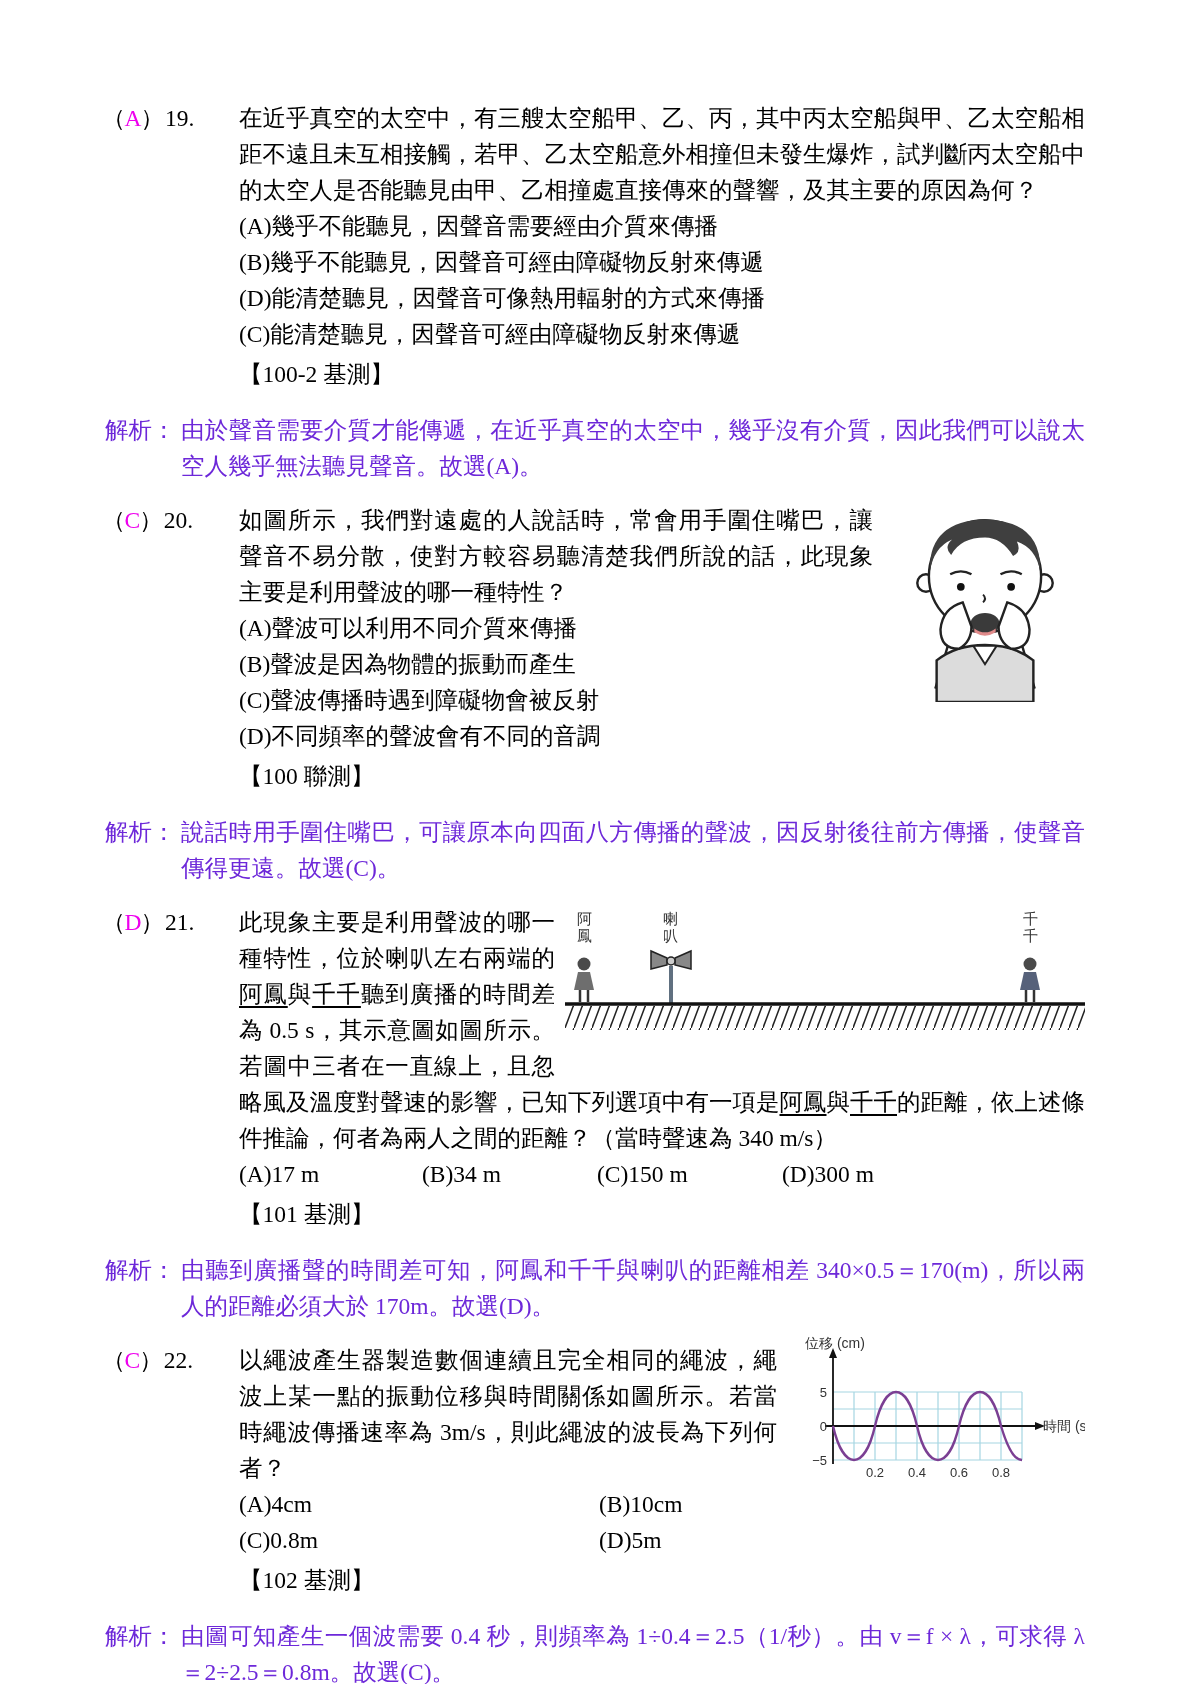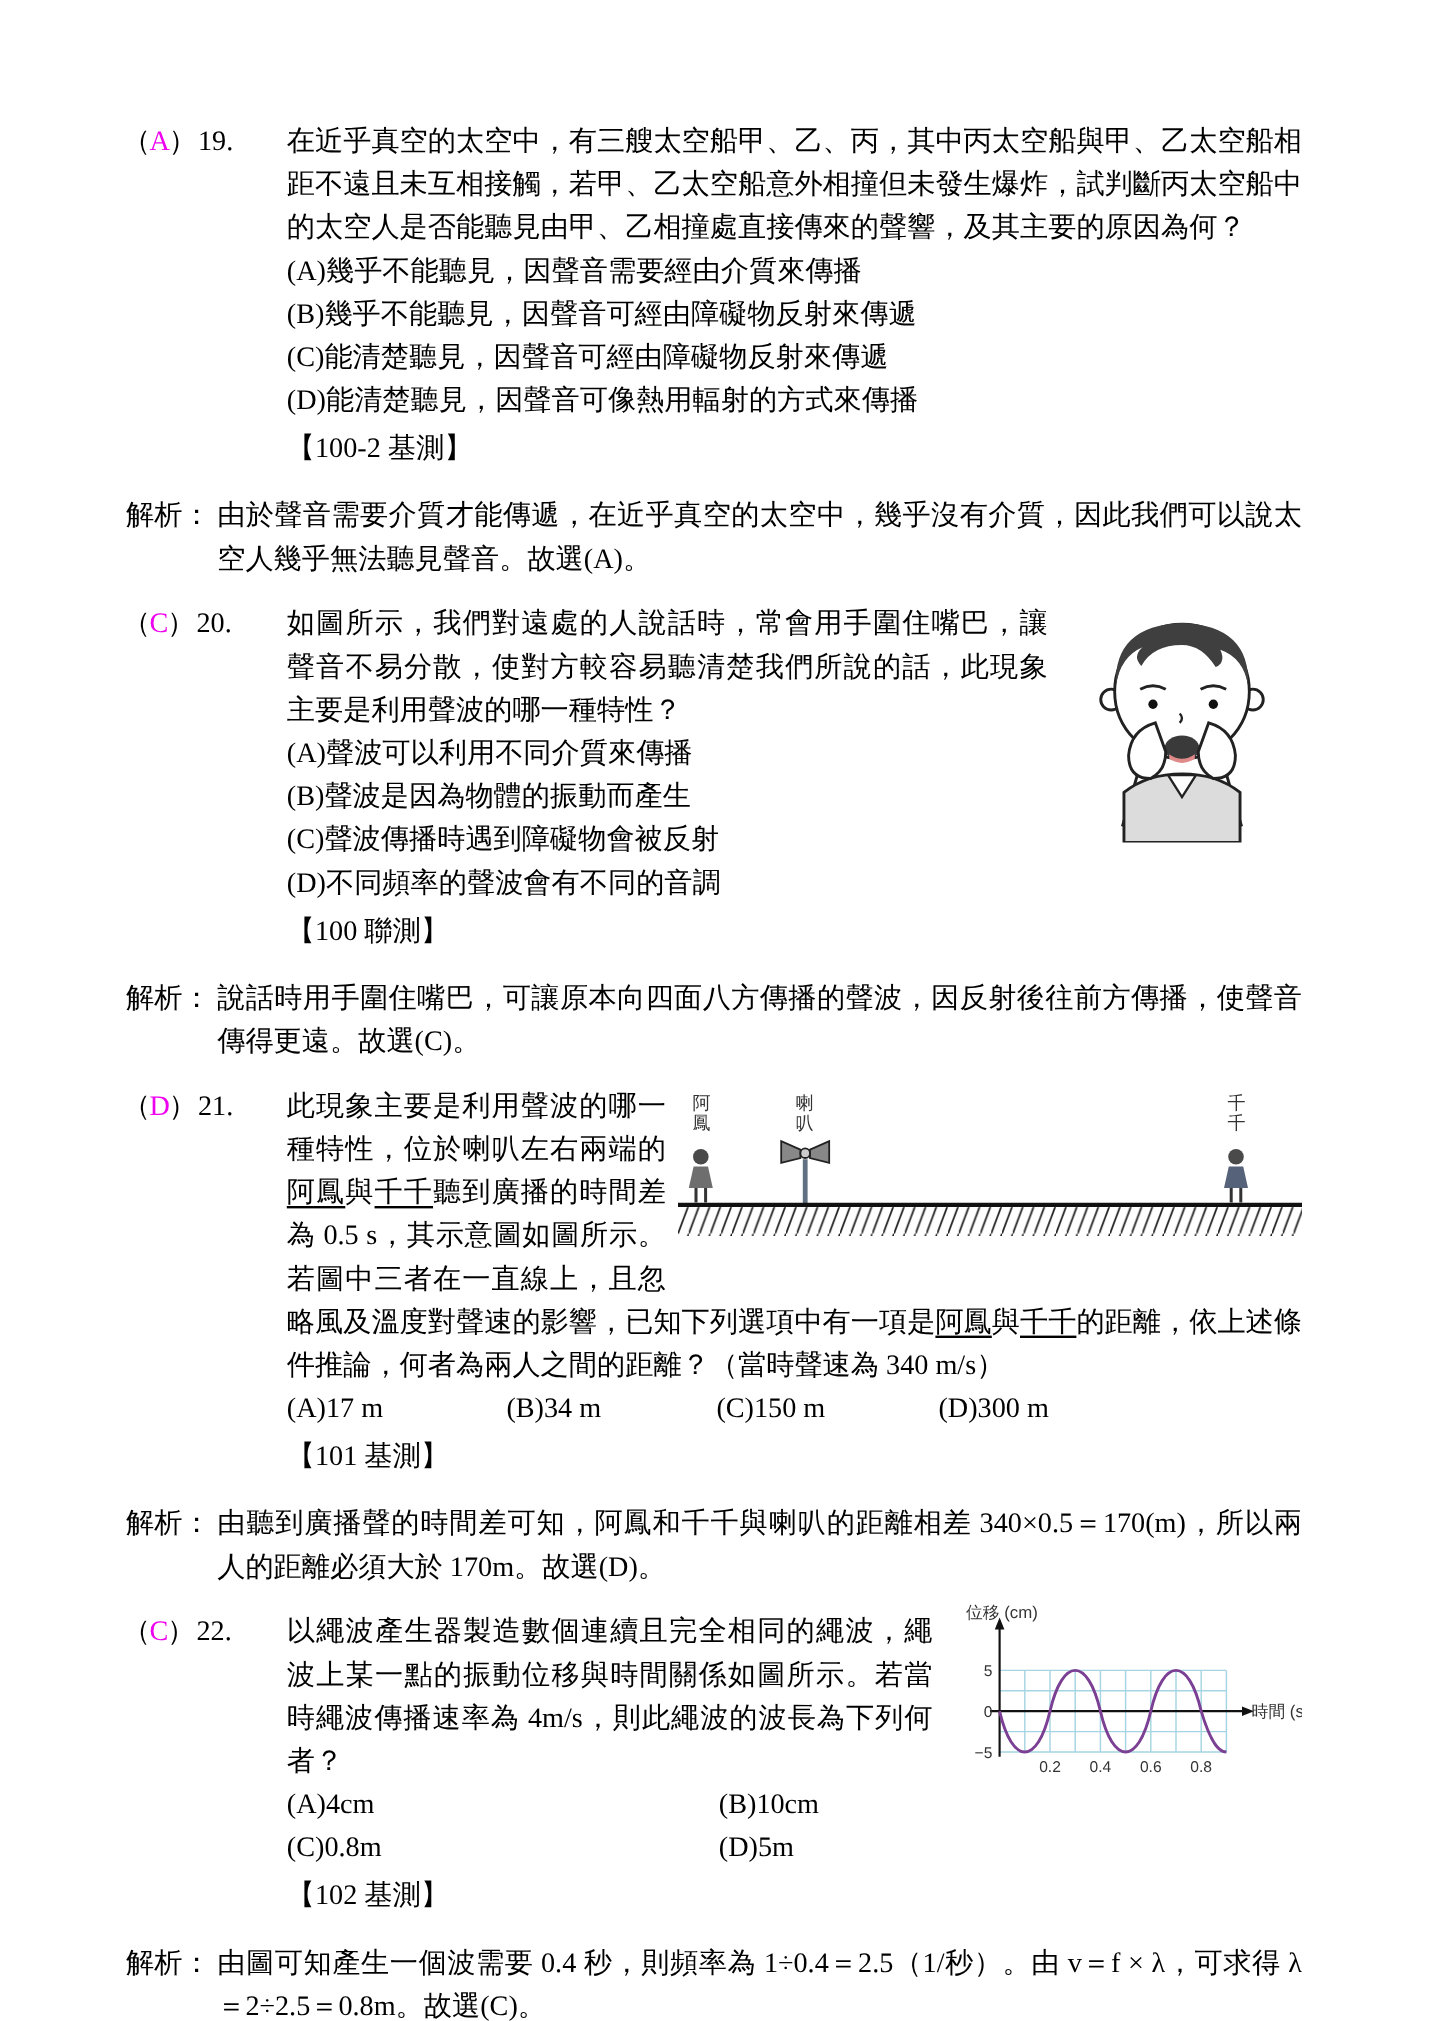--- a/index.html
+++ b/index.html
@@ -11,21 +11,21 @@
   .qprefix{flex:0 0 96px;white-space:nowrap;}
   .pp{margin:0 -3px;}
   .ans{color:#ee00ee;padding:0 2px;}
   .qnum{margin-left:4px;}
   .qbody{flex:1;min-width:0;}
   .stem{text-align:justify;}
   .uname{text-decoration:underline;text-underline-offset:4px;}
   .opt4{display:grid;grid-template-columns:183px 175px 185px 1fr;}
   .opt2{display:grid;grid-template-columns:360px 1fr;}
   .source{margin-top:4px;}
-  .analysis{display:flex;color:#000000;margin-top:20px;}
+  .analysis{display:flex;color:#6d28d9;margin-top:20px;}
   .alabel{flex:0 0 76px;}
   .abody{flex:1;text-align:justify;}
   .boyfloat{float:right;width:200px;height:208px;margin:-8px 0 6px 12px;}
   .diagfloat{float:right;width:520px;height:106px;margin:4px 0 38px 10px;}
   .wavefloat{float:right;width:300px;height:140px;margin:-8px 0 8px 8px;}
   svg text{font-family:"Liberation Sans","DejaVu Sans",sans-serif;}
   .dlabel{font-size:15px;fill:#333;}
   .gtick{font-size:13px;fill:#333;}
   .glabel{font-size:14px;fill:#333;}
   .clearfix::after{content:"";display:block;clear:both;}
@@ -34,22 +34,22 @@
 <body>
 
 <div class="page">
 
   <div class="qrow first">
     <div class="qprefix"><span class="pp">（</span><span class="ans">A</span><span class="pp">）</span><span class="qnum">19.</span></div>
     <div class="qbody">
       <div class="stem">在近乎真空的太空中，有三艘太空船甲、乙、丙，其中丙太空船與甲、乙太空船相距不遠且未互相接觸，若甲、乙太空船意外相撞但未發生爆炸，試判斷丙太空船中的太空人是否能聽見由甲、乙相撞處直接傳來的聲響，及其主要的原因為何？</div>
       <div class="opt">(A)幾乎不能聽見，因聲音需要經由介質來傳播</div>
       <div class="opt">(B)幾乎不能聽見，因聲音可經由障礙物反射來傳遞</div>
+      <div class="opt">(D)能清楚聽見，因聲音可像熱用輻射的方式來傳播</div>
       <div class="opt">(C)能清楚聽見，因聲音可經由障礙物反射來傳遞</div>
-      <div class="opt">(D)能清楚聽見，因聲音可像熱用輻射的方式來傳播</div>
       <div class="source">【100-2 基測】</div>
     </div>
   </div>
 
   <div class="analysis">
     <div class="alabel">解析：</div>
     <div class="abody">由於聲音需要介質才能傳遞，在近乎真空的太空中，幾乎沒有介質，因此我們可以說太空人幾乎無法聽見聲音。故選(A)。</div>
   </div>
 
   <div class="qrow">
@@ -179,21 +179,21 @@
           <text class="glabel" x="258" y="97">時間 (s)</text>
           <text class="gtick" x="42" y="63" text-anchor="end">5</text>
           <text class="gtick" x="42" y="97" text-anchor="end">0</text>
           <text class="gtick" x="42" y="131" text-anchor="end">−5</text>
           <text class="gtick" x="90" y="143" text-anchor="middle">0.2</text>
           <text class="gtick" x="132" y="143" text-anchor="middle">0.4</text>
           <text class="gtick" x="174" y="143" text-anchor="middle">0.6</text>
           <text class="gtick" x="216" y="143" text-anchor="middle">0.8</text>
         </svg>
       </div>
-      <div class="stem">以繩波產生器製造數個連續且完全相同的繩波，繩波上某一點的振動位移與時間關係如圖所示。若當時繩波傳播速率為 4m/s，則此繩波的波長為下列何者？</div>
+      <div class="stem">以繩波產生器製造數個連續且完全相同的繩波，繩波上某一點的振動位移與時間關係如圖所示。若當時繩波傳播速率為 3m/s，則此繩波的波長為下列何者？</div>
       <div class="opt2">
         <span>(A)4cm</span>
         <span>(B)10cm</span>
       </div>
       <div class="opt2">
         <span>(C)0.8m</span>
         <span>(D)5m</span>
       </div>
       <div class="source">【102 基測】</div>
     </div>

